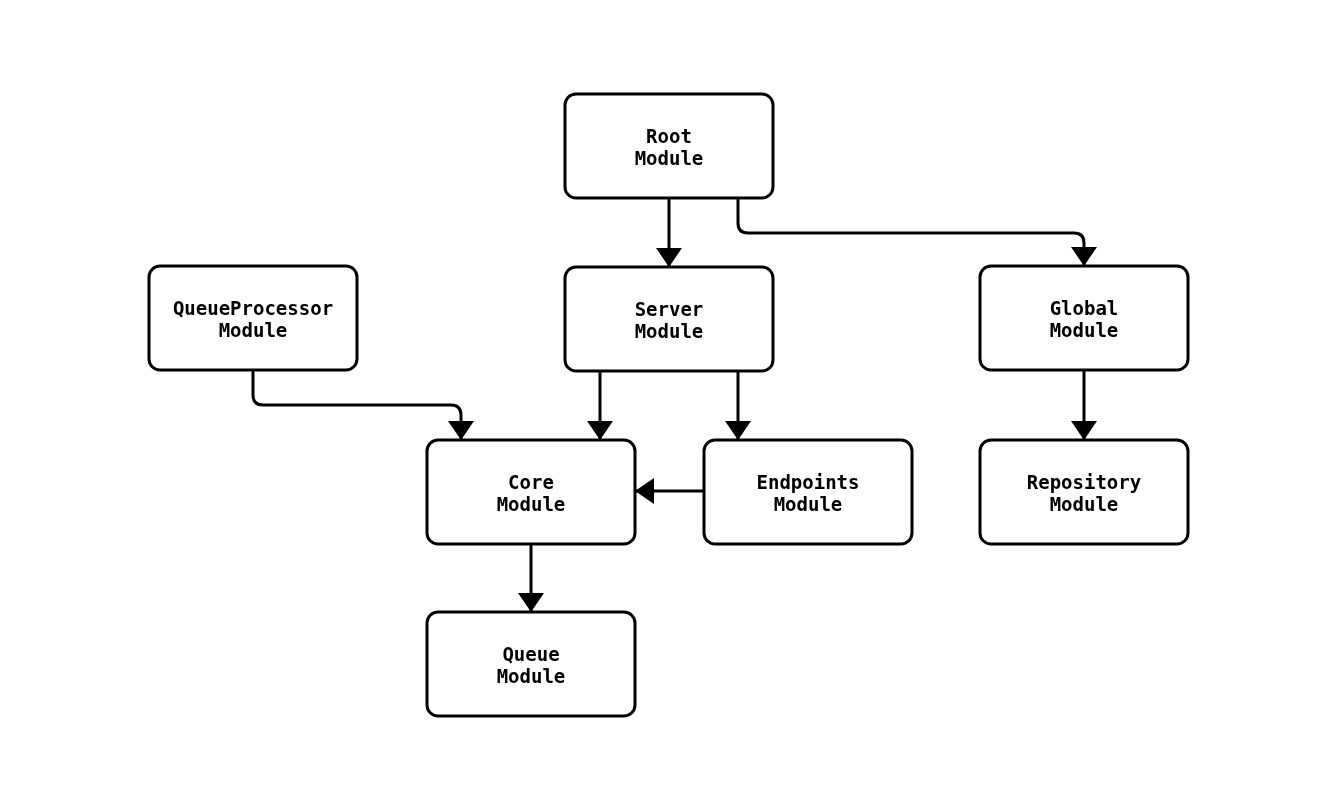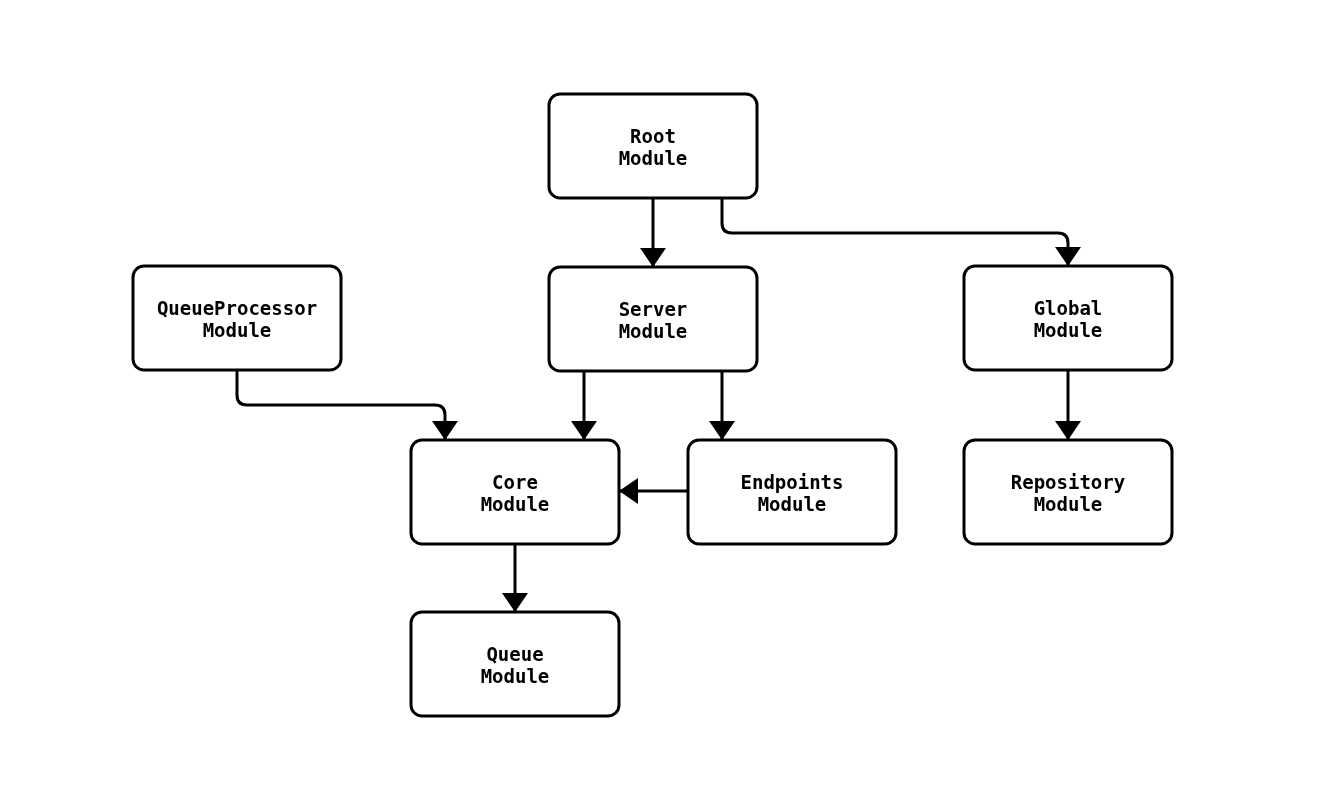--- a/index.html
+++ b/index.html
@@ -7,20 +7,21 @@
     padding: 0;
     background: #ffffff;
   }
   .canvas-wrap {
     position: relative;
     width: 1315px;
     height: 809px;
     background: #ffffff;
     overflow: hidden;
     font-family: "DejaVu Sans Mono", monospace;
+    padding-left: 16px;
   }
   svg.diagram {
     display: block;
     width: 1337px;
     height: 809px;
   }
   .node-rect {
     fill: #ffffff;
     stroke: #000000;
     stroke-width: 3;

